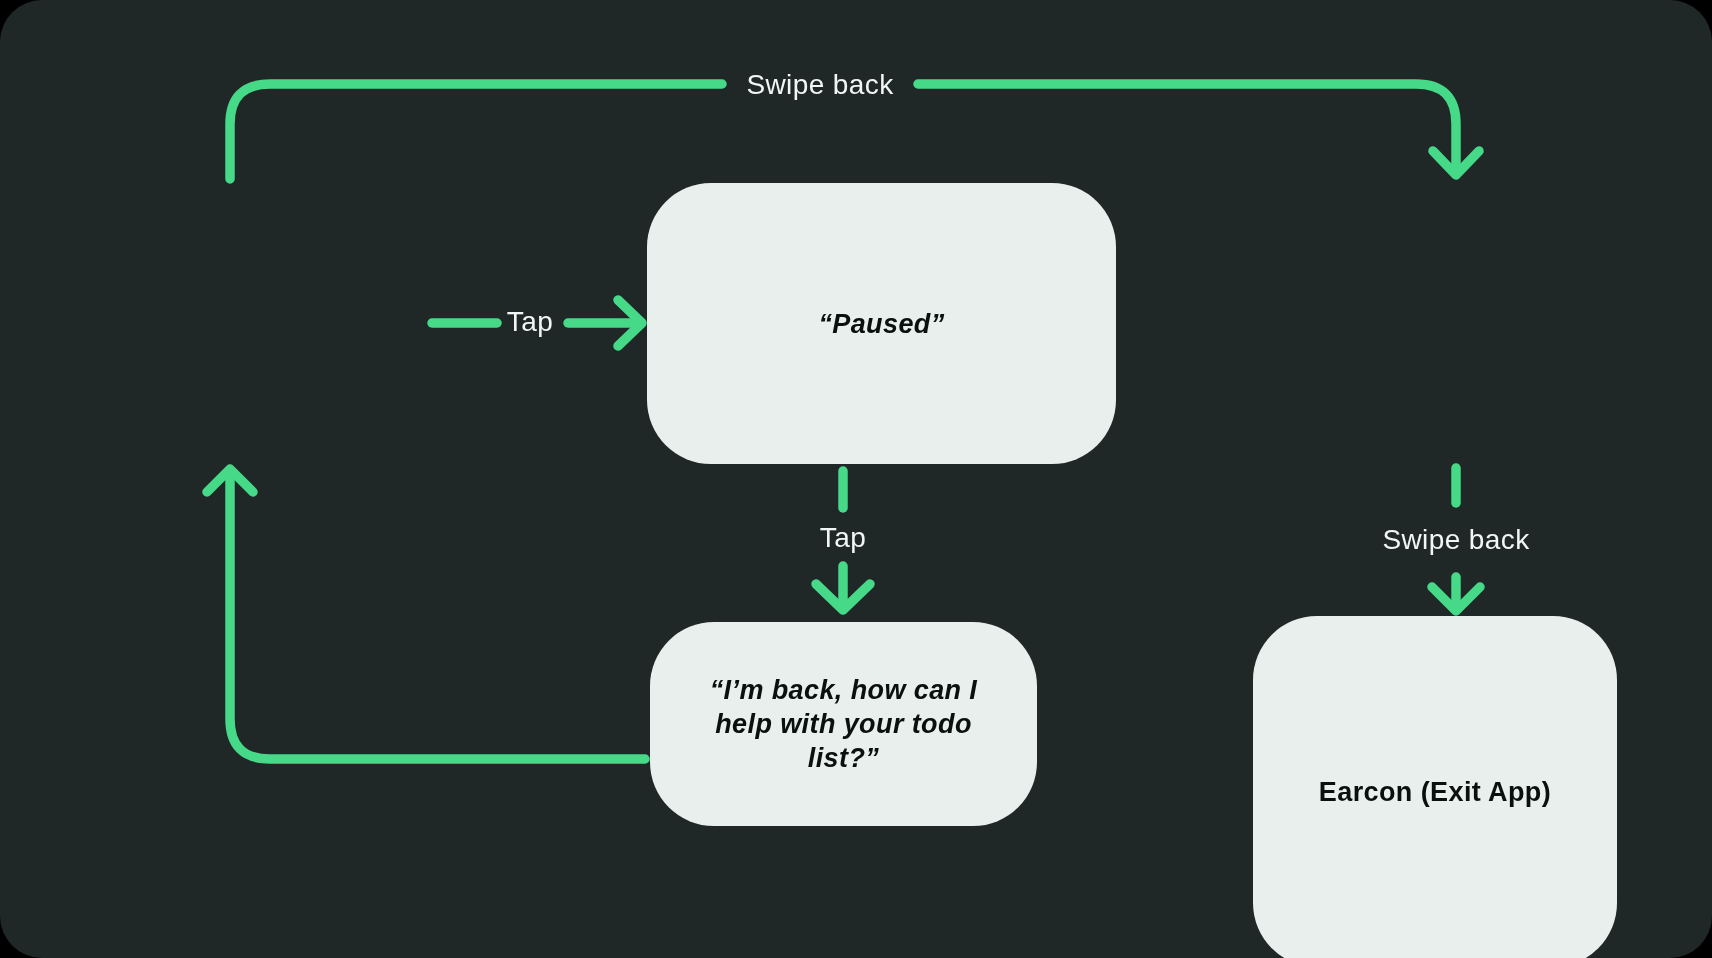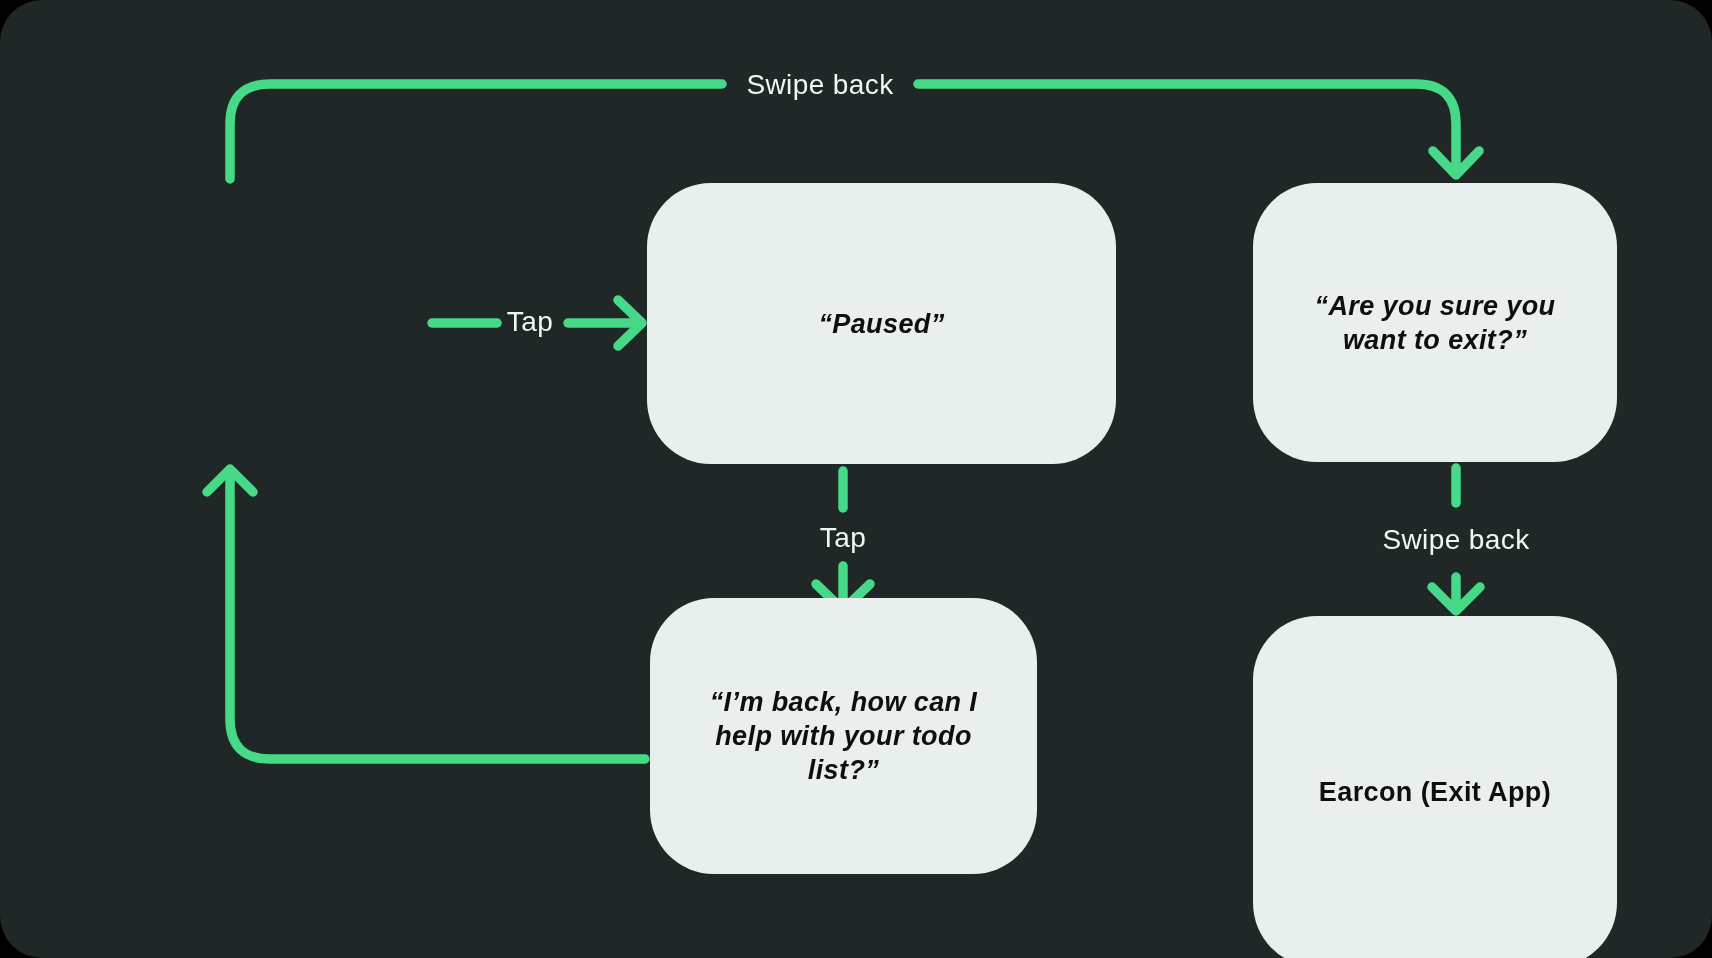--- a/index.html
+++ b/index.html
@@ -50,21 +50,21 @@
     white-space: pre-line;
     padding: 10px 24px;
     box-sizing: border-box;
   }
   .node.quote {
     font-style: italic;
   }
   .node-listening   { left: 38px;  top: 183px; width: 388px; height: 281px; }
   .node-paused      { left: 647px; top: 183px; width: 469px; height: 281px; }
   .node-exit-confirm{ left: 1253px; top: 183px; width: 364px; height: 279px; }
-  .node-back        { left: 650px; top: 598px; width: 387px; height: 276px; }
+  .node-back        { left: 650px; top: 622px; width: 387px; height: 204px; }
   .node-earcon      { left: 1253px; top: 616px; width: 364px; height: 351px; }
   .edge-label {
     position: absolute;
     transform: translate(-50%, -50%);
     color: #f1f5f3;
     font-weight: normal;
     font-size: 28px;
     letter-spacing: 0.4px;
     white-space: nowrap;
   }
@@ -106,22 +106,20 @@
 
     <g>
       <path d="M 645 759 L 270 759 Q 230 759 230 719 L 230 474"></path>
       <path d="M 207 492 L 230 469 L 253 492"></path>
     </g>
   </svg>
 
 
   <div class="node quote node-paused">“Paused”</div>
 
-  <div class="node quote node-exit-confirm">“Are you sure you
-want to exit?”</div>
 
   <div class="node quote node-back">“I’m back, how can I
 help with your todo
 list?”</div>
 
   <div class="node node-earcon">Earcon (Exit App)</div>
 
   <div class="edge-label label-swipe-back-top">Swipe back</div>
 
   <div class="edge-label label-tap-pause">Tap</div>

